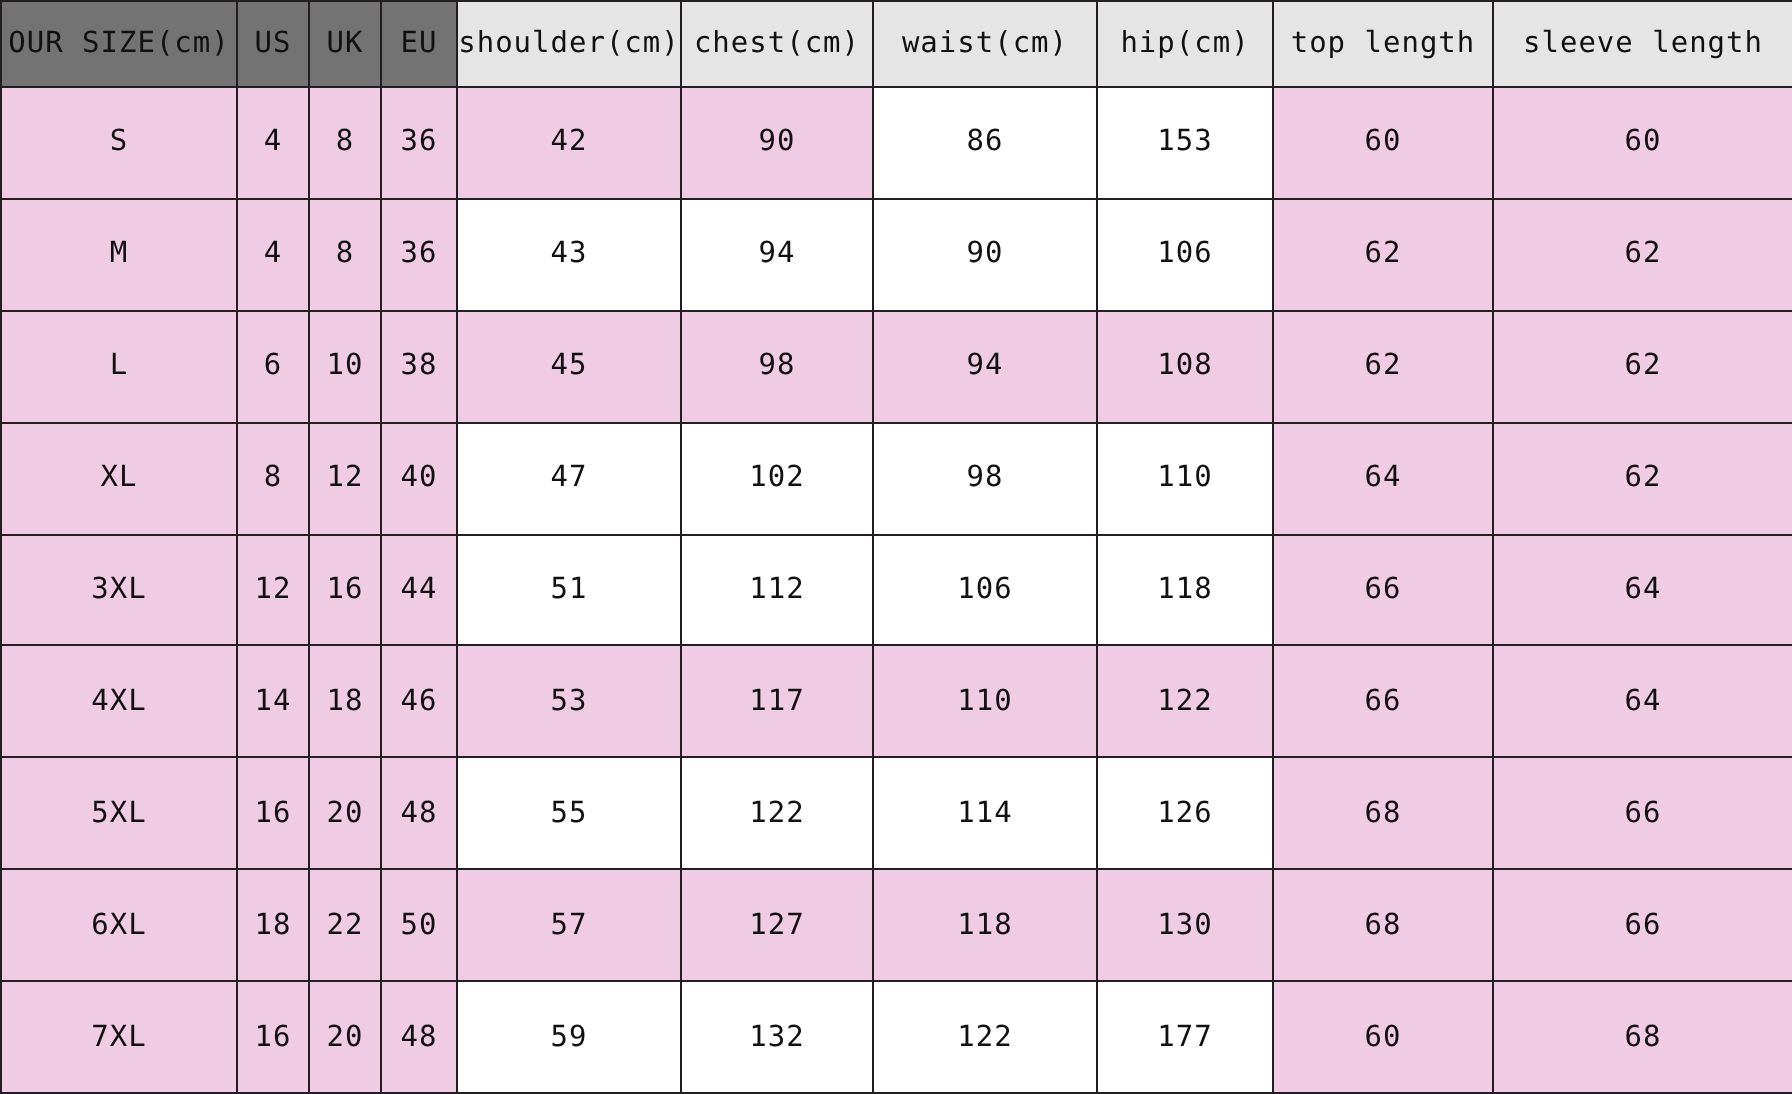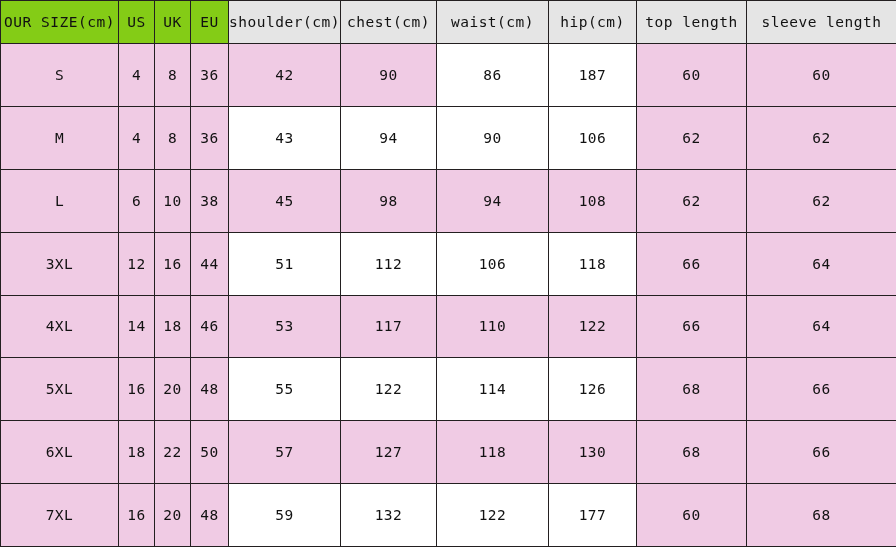--- a/index.html
+++ b/index.html
@@ -41,21 +41,21 @@
   col.c8 { width: 110px; }
   col.c9 { width: 150px; }
 
   
   #size-table thead th {
     height: 42px;
     background: #f2cfe7;
     font-size: 14.5px;
   }
   #size-table thead th.hdr-pink-light {
-    background: #84cc16;
+    background: #737373;
   }
   #size-table thead th.hdr-white {
     background: #e5e5e5;
   }
 
   
   #size-table tbody tr {
     height: 45.5px;
   }
   td.pink {
@@ -101,21 +101,21 @@
   </thead>
   <tbody>
     <tr>
       <td class="size-label">S</td>
       <td class="pink">4</td>
       <td class="pink">8</td>
       <td class="pink">36</td>
       <td class="pink">42</td>
       <td class="pink">90</td>
       <td class="white">86</td>
-      <td class="white">187</td>
+      <td class="white">153</td>
       <td class="pink">60</td>
       <td class="pink">60</td>
     </tr>
     <tr>
       <td class="size-label">M</td>
       <td class="pink">4</td>
       <td class="pink">8</td>
       <td class="pink">36</td>
       <td class="white">43</td>
       <td class="white">94</td>
@@ -127,20 +127,32 @@
     <tr>
       <td class="size-label">L</td>
       <td class="pink">6</td>
       <td class="pink">10</td>
       <td class="pink">38</td>
       <td class="pink">45</td>
       <td class="pink">98</td>
       <td class="pink">94</td>
       <td class="pink">108</td>
       <td class="pink">62</td>
+      <td class="pink">62</td>
+    </tr>
+    <tr>
+      <td class="size-label">XL</td>
+      <td class="pink">8</td>
+      <td class="pink">12</td>
+      <td class="pink">40</td>
+      <td class="white">47</td>
+      <td class="white">102</td>
+      <td class="white">98</td>
+      <td class="white">110</td>
+      <td class="pink">64</td>
       <td class="pink">62</td>
     </tr>
     <tr>
       <td class="size-label">3XL</td>
       <td class="pink">12</td>
       <td class="pink">16</td>
       <td class="pink">44</td>
       <td class="white">51</td>
       <td class="white">112</td>
       <td class="white">106</td>

